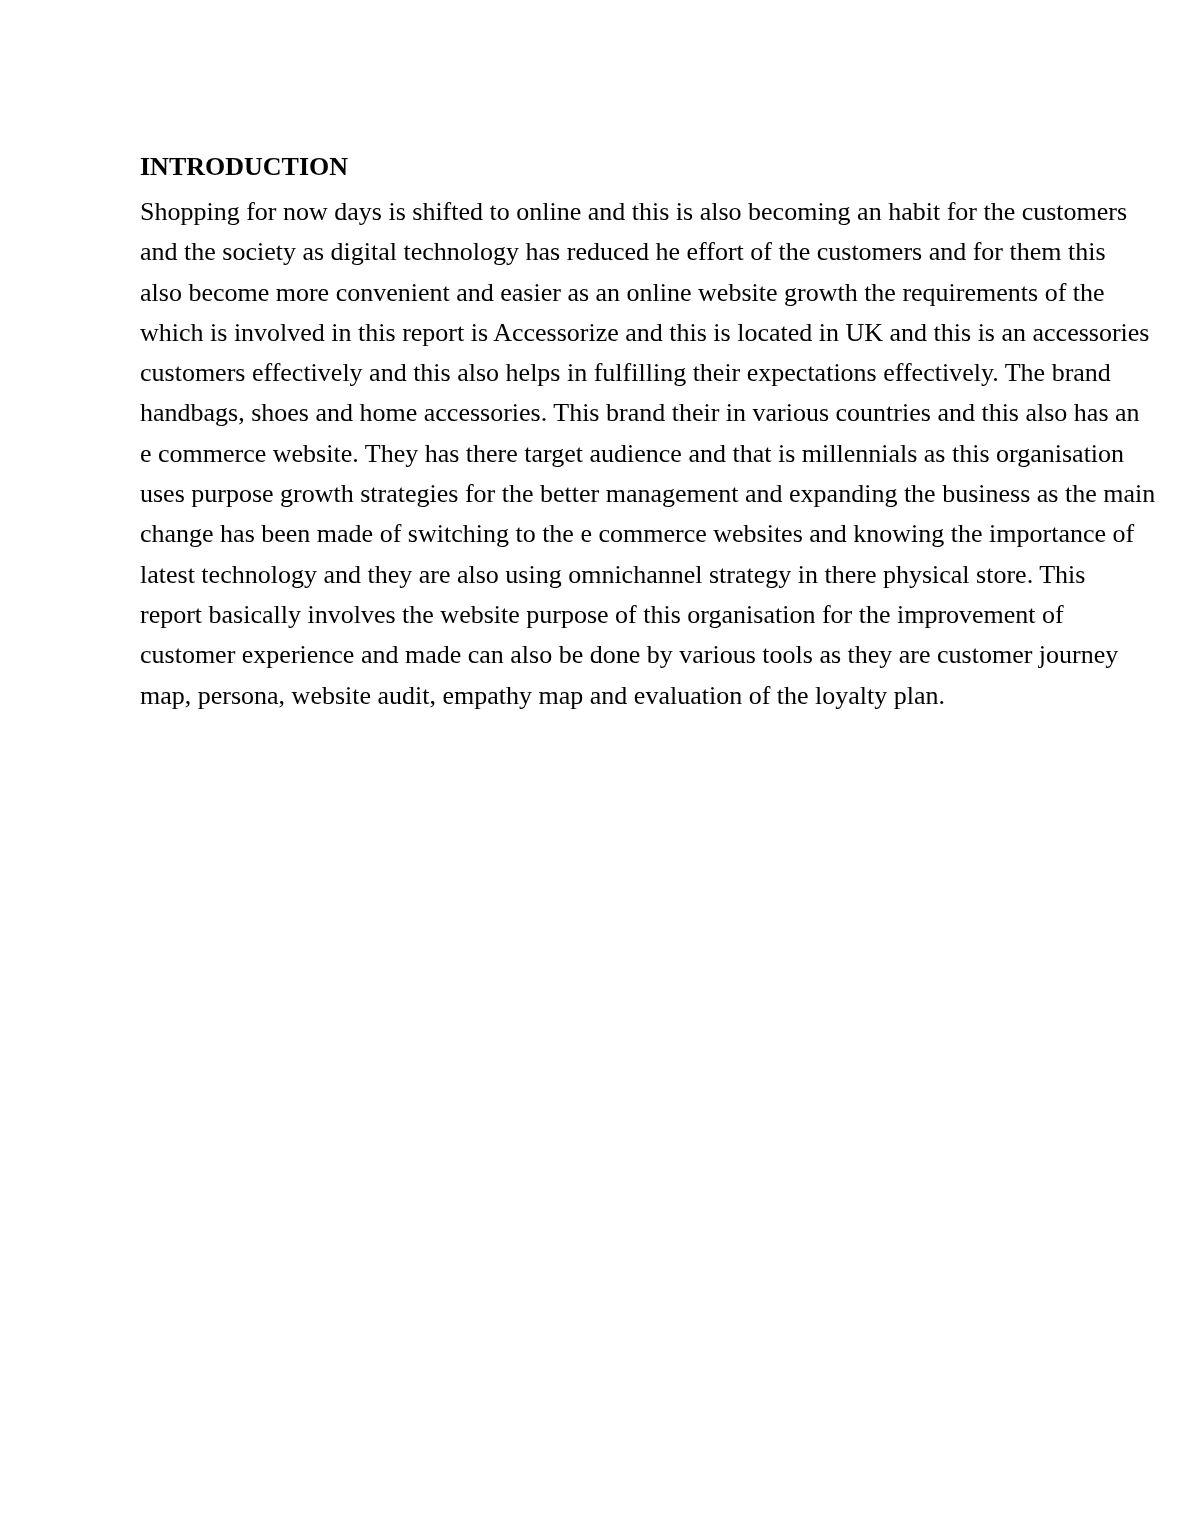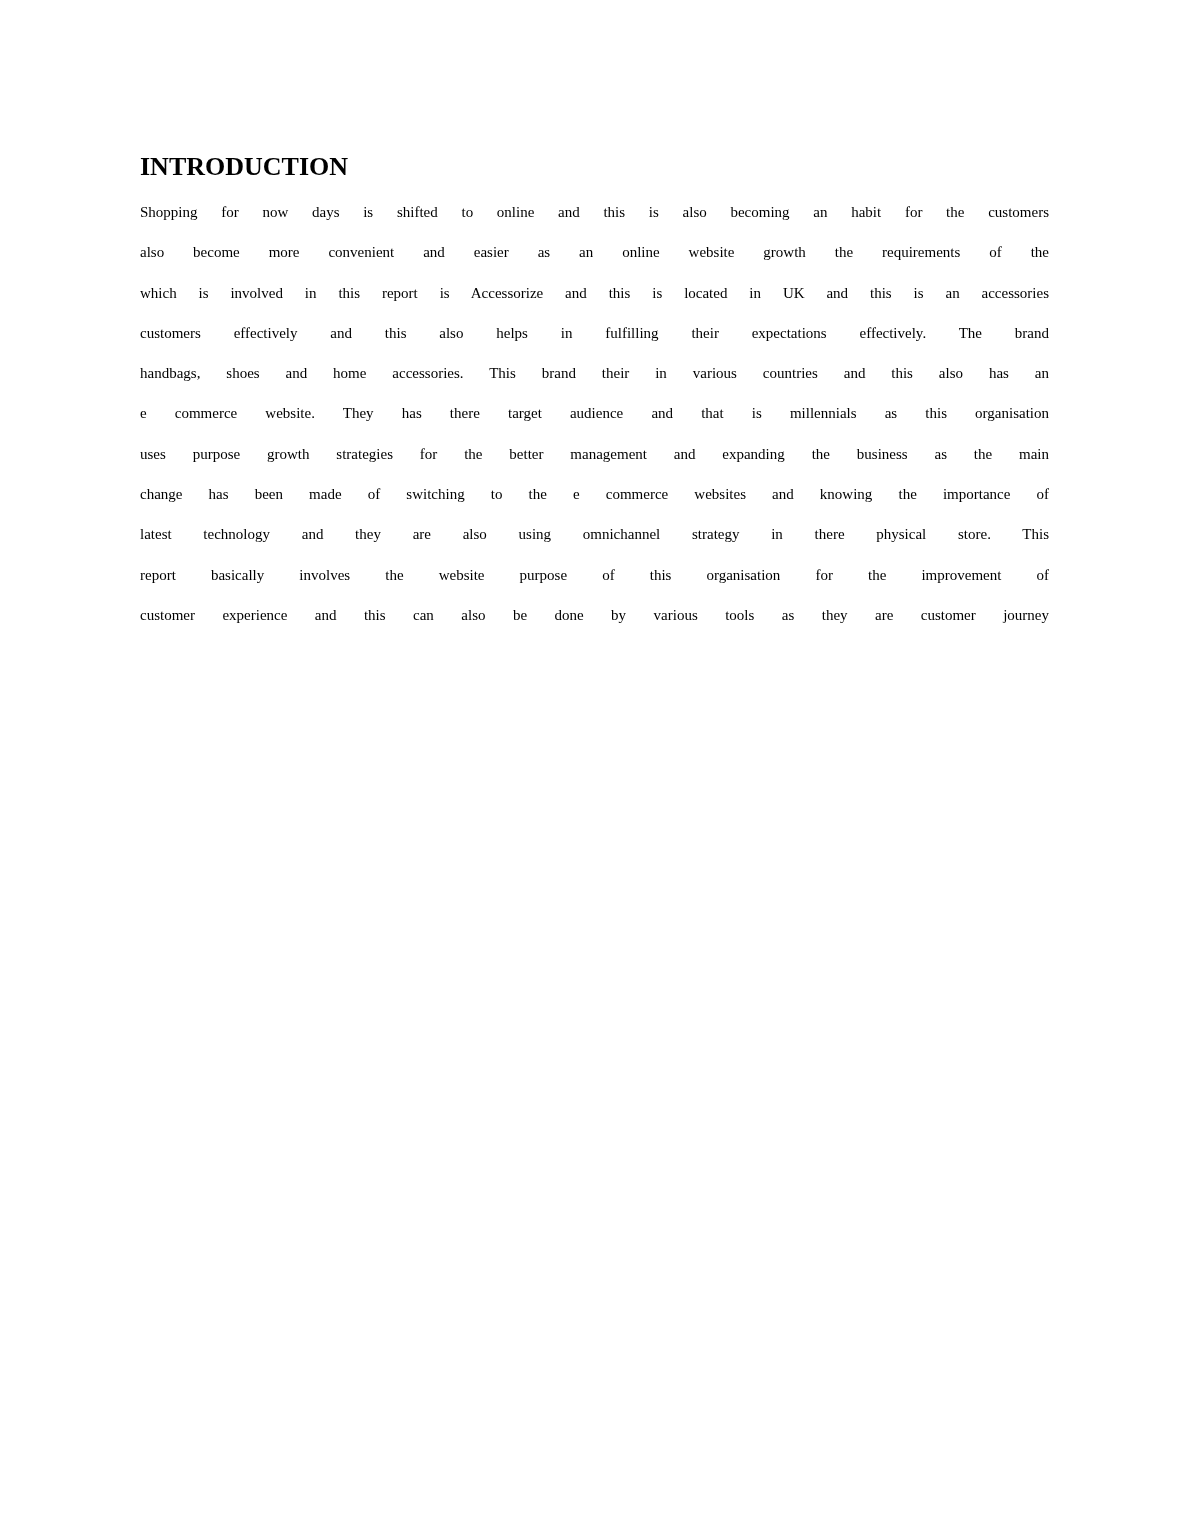--- a/index.html
+++ b/index.html
@@ -32,21 +32,21 @@
     .heading {
       font-family: "Liberation Serif", "DejaVu Serif", serif;
       font-weight: bold;
       font-size: 26px;
       line-height: 34px;
       margin: 0 0 8px 0;
       letter-spacing: 0;
     }
     .paragraph {
       margin: 0;
-      font-size: 15px;
+      font-size: 26px;
       line-height: 40.3px;
       text-align: justify;
       text-align-last: left;
     }
     .line {
       display: block;
       text-align: justify;
       text-align-last: justify;
       white-space: nowrap;
       height: 40.3px;
@@ -56,25 +56,27 @@
     }
   </style>
 </head>
 <body>
 
 <div class="page">
   <div class="content">
     <h1 class="heading">INTRODUCTION</h1>
     <div class="paragraph">
       <span class="line">Shopping for now days is shifted to online and this is also becoming an habit for the customers</span>
+      <span class="line">and the society as digital technology has reduced he effort of the customers and for them this</span>
       <span class="line">also become more convenient and easier as an online website growth the requirements of the</span>
       <span class="line">which is involved in this report is Accessorize and this is located in UK and this is an accessories</span>
       <span class="line">customers effectively and this also helps in fulfilling their expectations effectively. The brand</span>
       <span class="line">handbags, shoes and home accessories. This brand their in various countries and this also has an</span>
       <span class="line">e commerce website. They has there target audience and that is millennials as this organisation</span>
       <span class="line">uses purpose growth strategies for the better management and expanding the business as the main</span>
       <span class="line">change has been made of switching to the e commerce websites and knowing the importance of</span>
       <span class="line">latest technology and they are also using omnichannel strategy in there physical store. This</span>
       <span class="line">report basically involves the website purpose of this organisation for the improvement of</span>
-      <span class="line">customer experience and this can also be done by various tools as they are customer journey</span>
+      <span class="line">customer experience and made can also be done by various tools as they are customer journey</span>
+      <span class="line last">map, persona, website audit, empathy map and evaluation of the loyalty plan.</span>
     </div>
   </div>
 </div>
 
 </body></html>

